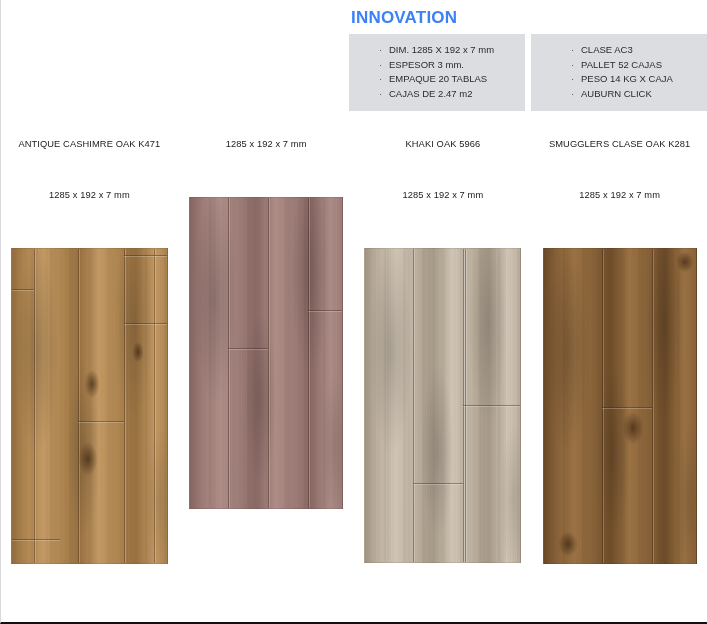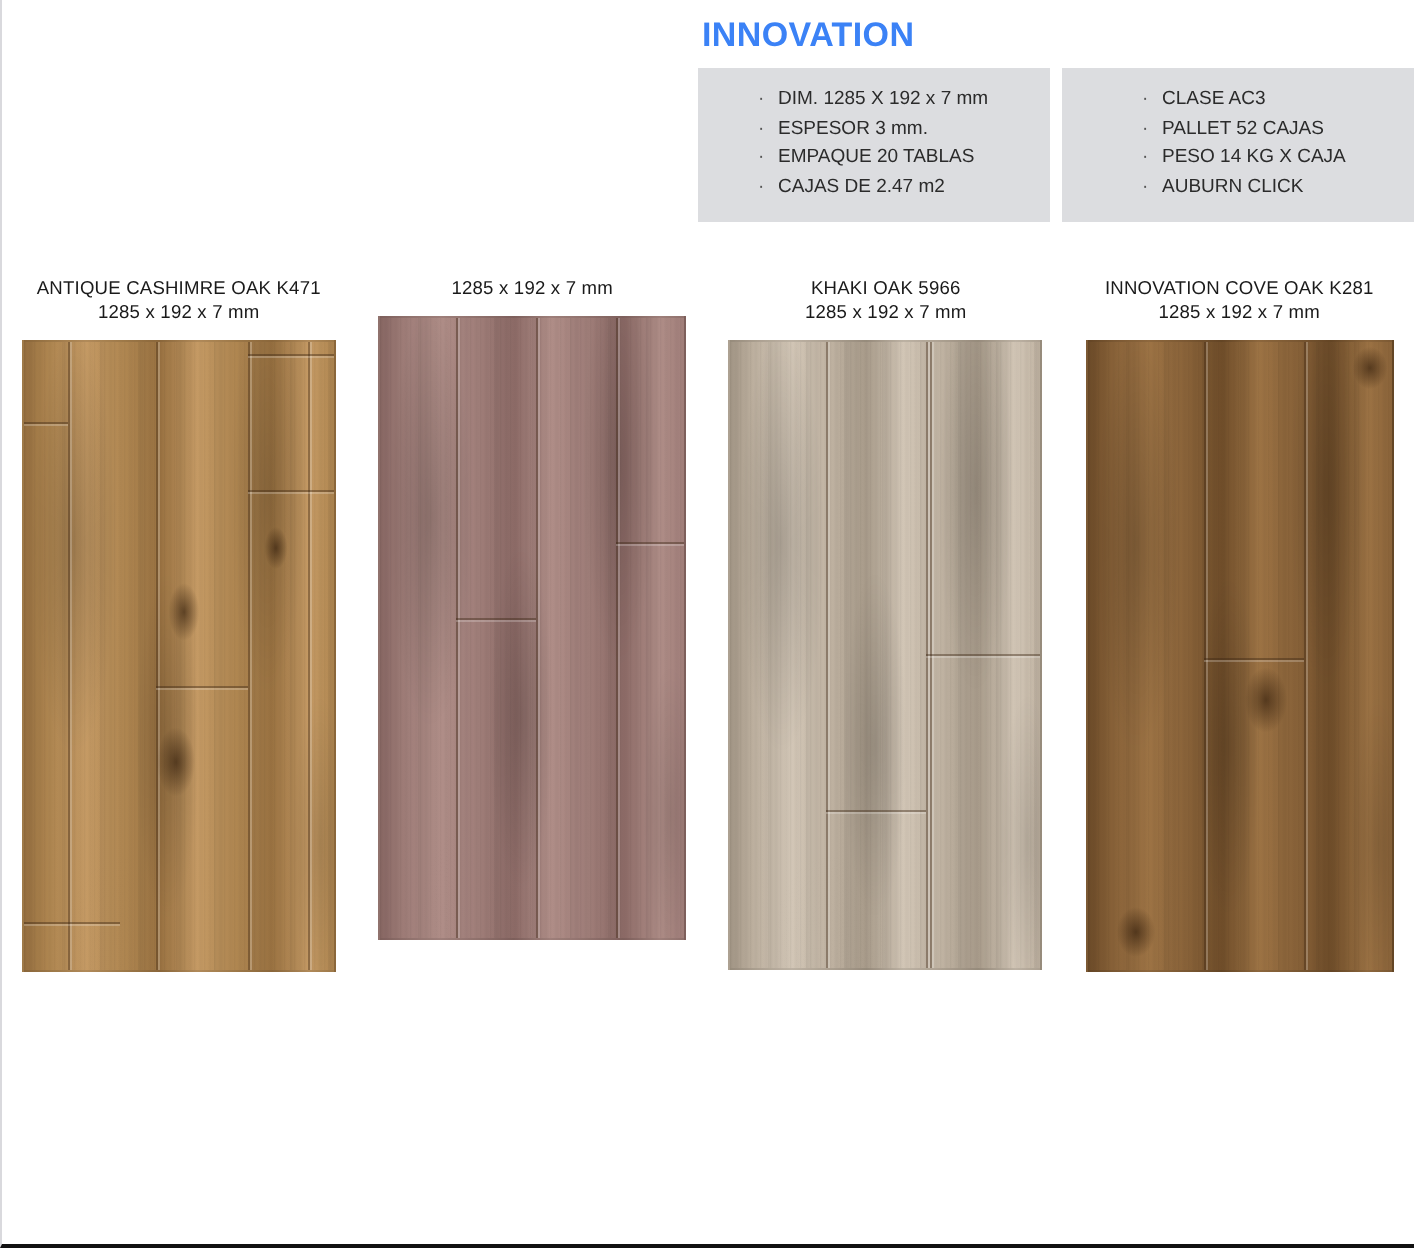--- a/index.html
+++ b/index.html
@@ -35,21 +35,21 @@
   .spec-list li .bullet {
     position:absolute; left:30px; top:0; color:#555; font-size:9.5px;
   }
   .spec-box.right .spec-list li .bullet { left:40px; }
 
   
   #products {
     position:absolute; left:0; top:138px; width:707px;
     display:flex;
   }
-  .product { width:176.75px; display:flex; flex-direction:column; align-items:center; }
+  .product { width:176.75px; display:flex; flex-direction:column; align-items:center;gap:39px; }
   .p-name {
     font-size:9.3px; color:#1a1a1a; letter-spacing:.1px;
     white-space:nowrap; line-height:12px;
   }
   .p-dim {
     font-size:9.3px; color:#1a1a1a; letter-spacing:.1px;
     white-space:nowrap; line-height:13px; margin-bottom:7px;text-align:center;
   }
 
   
@@ -180,21 +180,21 @@
         <div class="seam-v" style="left:48px"></div>
         <div class="seam-v" style="left:98px"></div>
         <div class="seam-v" style="left:100px"></div>
         <div class="seam-h" style="left:98px;width:59px;top:156px"></div>
         <div class="seam-h" style="left:48px;width:50px;top:234px"></div>
       </div>
     </div>
   </div>
 
   <div class="product p4">
-    <div class="p-name">INNOVATION COVE OAK K281</div>
+    <div class="p-name">SMUGGLERS CLASE OAK K281</div>
     <div class="p-dim">1285 x 192 x 7 mm</div>
     <div class="swatch" style="background: linear-gradient(90deg, rgb(111, 77, 41) 0%, rgb(138, 99, 57) 9%, rgb(157, 115, 68) 20%, rgb(138, 99, 57) 32%, rgb(111, 77, 41) 44%, rgb(157, 115, 68) 56%, rgb(138, 99, 57) 68%, rgb(111, 77, 41) 80%, rgb(157, 115, 68) 92%, rgb(138, 99, 57) 100%);">
       <div class="grain"></div>
       <div class="seams">
         <div class="seam-v" style="left:58px"></div>
         <div class="seam-v" style="left:108px"></div>
         <div class="seam-h" style="left:58px;width:50px;top:158px"></div>
         <div class="knot" style="left:78px;top:162px;width:22px;height:34px"></div>
         <div class="knot" style="left:132px;top:2px;width:18px;height:22px"></div>
         <div class="knot" style="left:14px;top:282px;width:20px;height:26px"></div>

